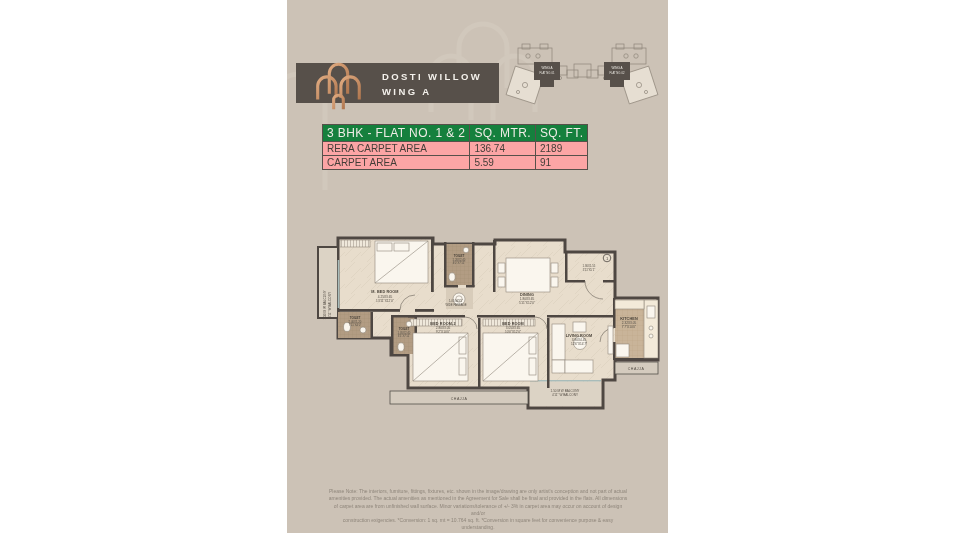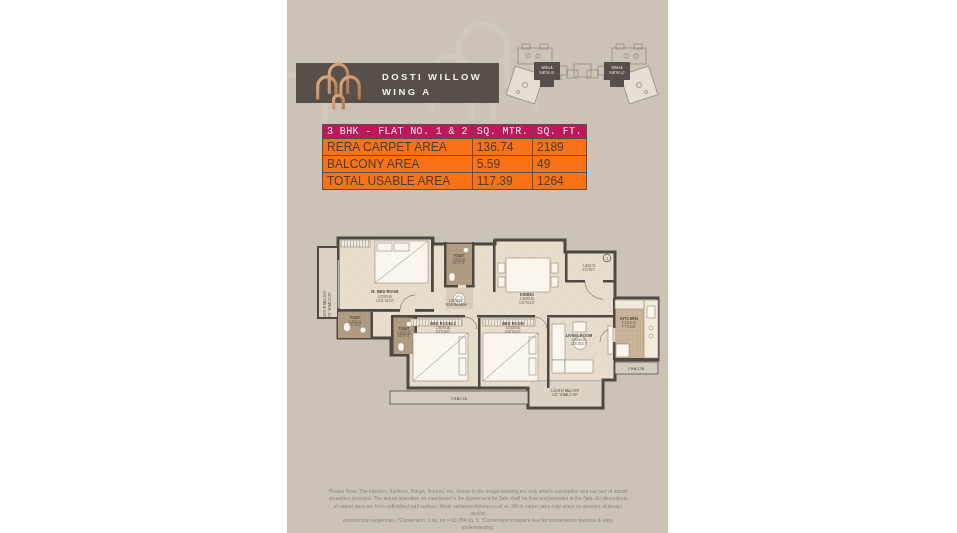--- a/index.html
+++ b/index.html
@@ -16,22 +16,22 @@
   #header-text { position:absolute; left:95px; top:71px; color:#f4f1ec; }
   #header-text .t1 { font-size:9.5px; letter-spacing:2.4px; font-weight:600; }
   #header-text .t2 { font-size:9.5px; letter-spacing:2.4px; font-weight:600; margin-top:4px; }
 
   
   #keyplan { position:absolute; left:213px; top:42px; width:165px; height:76px; }
 
   
   #area-table { position:absolute; left:35px; top:124px; border-collapse:collapse; }
   #area-table th, #area-table td { border:1px solid #57504a; font-weight:normal; text-align:left; padding:1px 4px; height:11px; white-space:nowrap; }
-  #area-table th { background:#be185d; color:#efece6; font-size:10px; letter-spacing:.4px;font-family:Liberation Mono, monospace; }
-  #area-table td { background:#f97316; color:#443e38; font-size:12px; }
+  #area-table th { background:#15803d; color:#efece6; font-size:12px; letter-spacing:.4px; }
+  #area-table td { background:#fca5a5; color:#443e38; font-size:10px; }
   .c1 { width:142px; } .c2 { width:46px; } .c3 { width:42px; }
 
   
   #floorplan { position:absolute; left:26px; top:230px; width:350px; height:185px; }
   .rl { font-size:3.8px; font-weight:700; fill:#494239; letter-spacing:.1px; }
   .rd { font-size:3.2px; fill:#554f47; }
   .sl { font-size:3px; font-weight:700; fill:#494239; }
   .sd { font-size:2.8px; fill:#554f47; }
   .cl { font-size:3.6px; fill:#564f47; letter-spacing:.5px; }
   .bl { font-size:3.1px; fill:#564f47; }
@@ -135,28 +135,23 @@
           <th class="c3">SQ. FT.</th>
         </tr>
       </thead>
       <tbody>
         <tr>
           <td>RERA CARPET AREA</td>
           <td>136.74</td>
           <td>2189</td>
         </tr>
         <tr>
-          <td>BALCONY AREA</td>
+          <td>CARPET AREA</td>
           <td>5.59</td>
-          <td>49</td>
-        </tr>
-        <tr>
-          <td>TOTAL USABLE AREA</td>
-          <td>117.39</td>
-          <td>1264</td>
+          <td>91</td>
         </tr>
       </tbody>
     </table>
 
     <svg id="floorplan" viewBox="0 0 350 185">
       <defs>
         <pattern id="marble" width="16" height="16" patternUnits="userSpaceOnUse">
           <rect width="16" height="16" fill="#e8ddcc"></rect>
           <path d="M-3 13 L13 -3 M3 19 L19 3" stroke="#ddd1be" stroke-width="0.7" fill="none"></path>
         </pattern>

